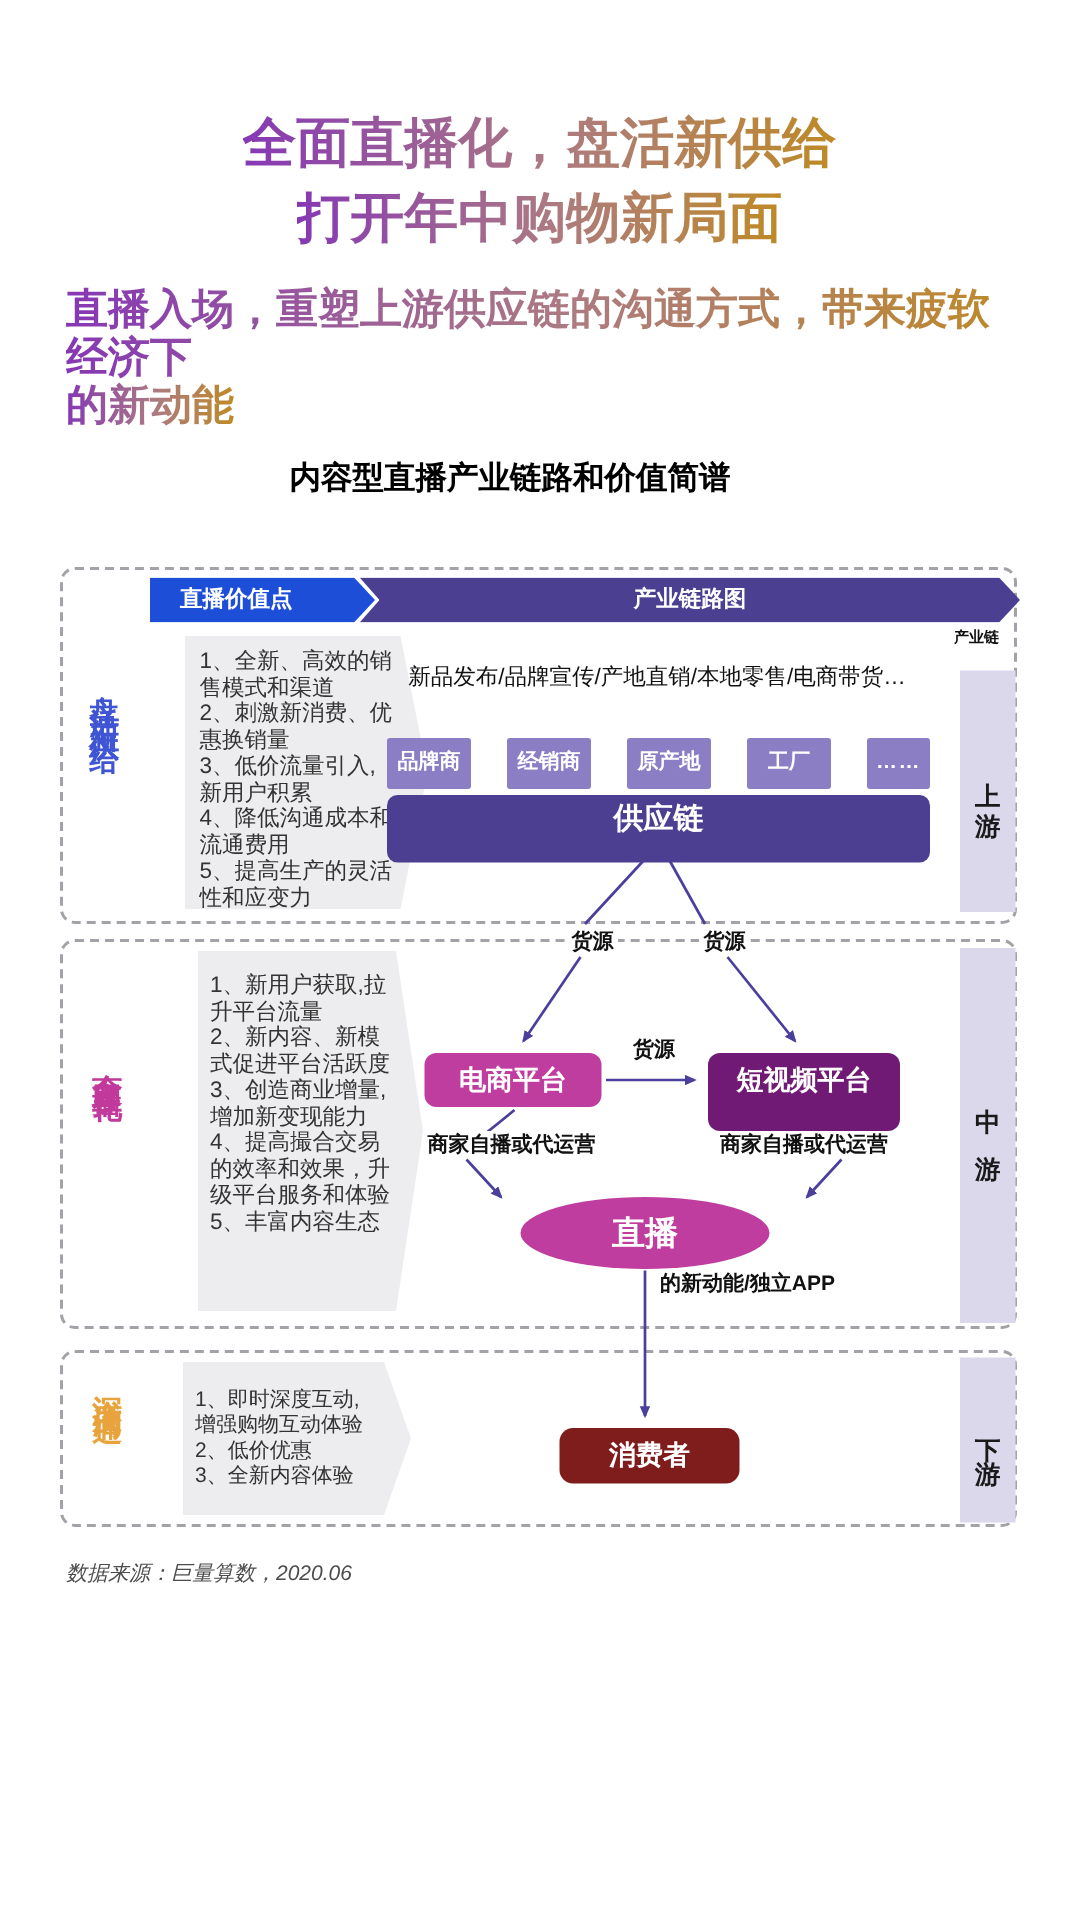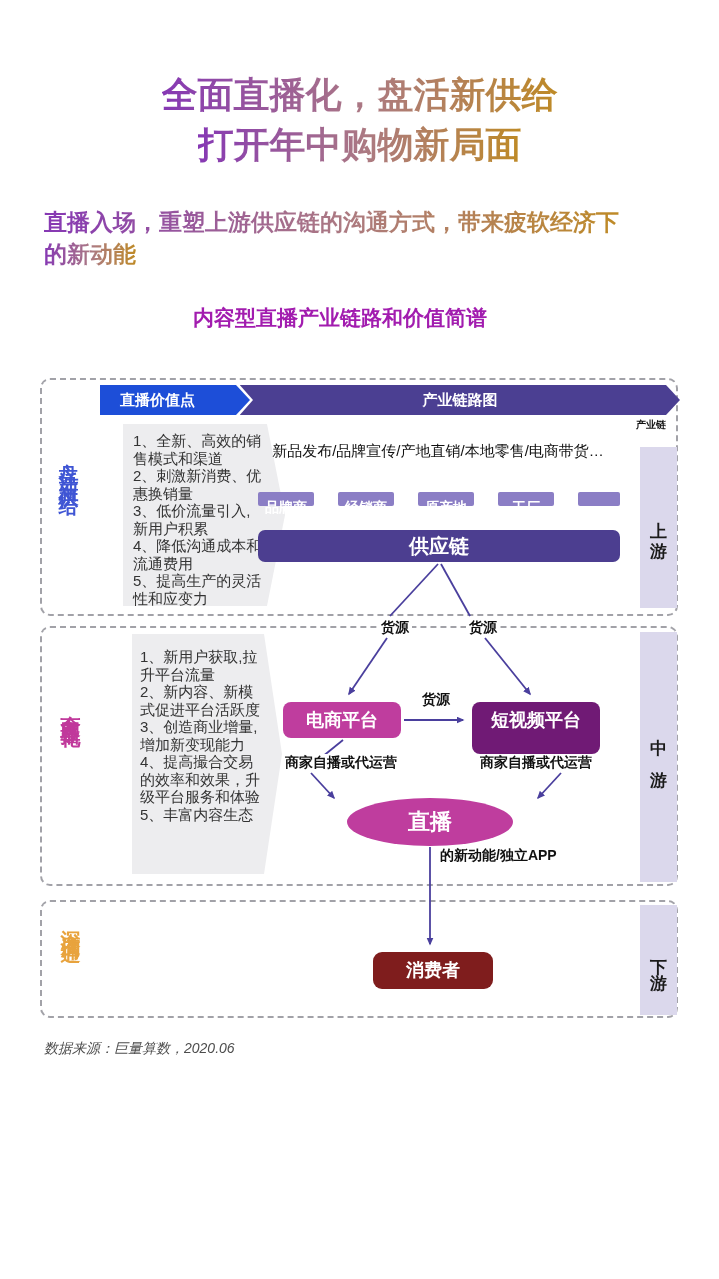--- a/index.html
+++ b/index.html
@@ -15,24 +15,24 @@
   .grad { color:#9a5f86; display:inline-block; font-weight:bold; }
   @supports ((-webkit-background-clip:text) or (background-clip:text)) {
     .grad {
       background-image:linear-gradient(90deg,#8638B4 0%,#AC7A82 52%,#BE8A26 100%);
       -webkit-background-clip:text; background-clip:text; color:transparent;
     }
   }
 
   .main-title { top:70px; left:0; width:719px; text-align:center;
     font-size:36px; line-height:50px; font-weight:bold; }
-  .subtitle { top:206px; left:44px; width:640px;
-    font-size:23px; line-height:32px; font-weight:bold; }
+  .subtitle { top:190px; left:44px; width:640px;
+    font-size:28px; line-height:32px; font-weight:bold; }
   .diagram-title { top:304px; left:0; width:680px; text-align:center;
-    font-size:21px; font-weight:bold; color:#a21caf; }
+    font-size:21px; font-weight:bold; color:#000000; }
 
   .diagram { top:370px; left:0; width:719px; height:668px; }
 
   .sec-box { border:2px dashed #A2A2A8; border-radius:10px; background:transparent; }
   #sec1 { left:40px; top:8px;   width:638px; height:238px; }
   #sec2 { left:40px; top:256px; width:638px; height:260px; }
   #sec3 { left:40px; top:530px; width:638px; height:118px; }
 
   .hdr-arrow { height:30px; line-height:30px; font-size:15px; font-weight:bold; color:#fff;
     clip-path:polygon(0 0, calc(100% - 14px) 0, 100% 50%, calc(100% - 14px) 100%, 0 100%); }
@@ -66,25 +66,25 @@
   #bar-down { left:640px; top:535px; height:110px; }
   #bar-down span { letter-spacing:14px; }
   #chain-label { left:618px; top:48px; width:66px; text-align:center;
     font-size:10px; font-weight:bold; color:#111; z-index:2; }
 
   #channels { left:248px; top:72px; width:380px; text-align:center;
     font-size:15px; color:#111; z-index:2; }
 
   #suppliers { left:258px; top:122px; width:362px; display:flex;
     justify-content:space-between; z-index:4; }
-  .sup-box { height:14px; line-height:31px; background:#8B7EC5; color:#fff;
+  .sup-box { height:34px; line-height:31px; background:#8B7EC5; color:#fff;
     text-align:center; font-size:14px; font-weight:600; border-radius:2px; flex:0 0 56px; }
   .sup-box.small { flex:0 0 42px; letter-spacing:1px; }
 
-  #supply-bar { left:258px; top:160px; width:362px; height:32px; background:#4C3E90;
+  #supply-bar { left:258px; top:160px; width:362px; height:45px; background:#4C3E90;
     border-radius:7px; color:#fff; text-align:center; line-height:32px;
     font-size:20px; font-weight:bold; z-index:4; }
 
   svg.wires { left:0; top:0; width:719px; height:668px; z-index:3; pointer-events:none; }
 
   .node { color:#fff; text-align:center; font-weight:bold; z-index:4; }
   #node-ecom  { left:283px; top:332px; width:118px; height:36px; line-height:36px;
     background:#BF3D9E; border-radius:8px; font-size:18px; }
   #node-video { left:472px; top:332px; width:128px; height:52px; line-height:36px;
     background:#701a75; border-radius:8px; font-size:18px; }
@@ -140,20 +140,25 @@
     <div class="item">3、低价流量引入,新用户积累</div>
     <div class="item">4、降低沟通成本和流通费用</div>
     <div class="item">5、提高生产的灵活性和应变力</div>
   </div>
   <div class="abs plist" id="plist2">
     <div class="item">1、新用户获取,拉升平台流量</div>
     <div class="item">2、新内容、新模式促进平台活跃度</div>
     <div class="item">3、创造商业增量,增加新变现能力</div>
     <div class="item">4、提高撮合交易的效率和效果，升级平台服务和体验</div>
     <div class="item">5、丰富内容生态</div>
+  </div>
+  <div class="abs plist" id="plist3">
+    <div class="item">1、即时深度互动,增强购物互动体验</div>
+    <div class="item">2、低价优惠</div>
+    <div class="item">3、全新内容体验</div>
   </div>
 
   <div class="abs" id="chain-label">产业链</div>
   <div class="abs side-bar" id="bar-up">
     <span>上游</span>
   </div>
   <div class="abs side-bar" id="bar-mid">
     <span>中游</span>
   </div>
   <div class="abs side-bar" id="bar-down">

